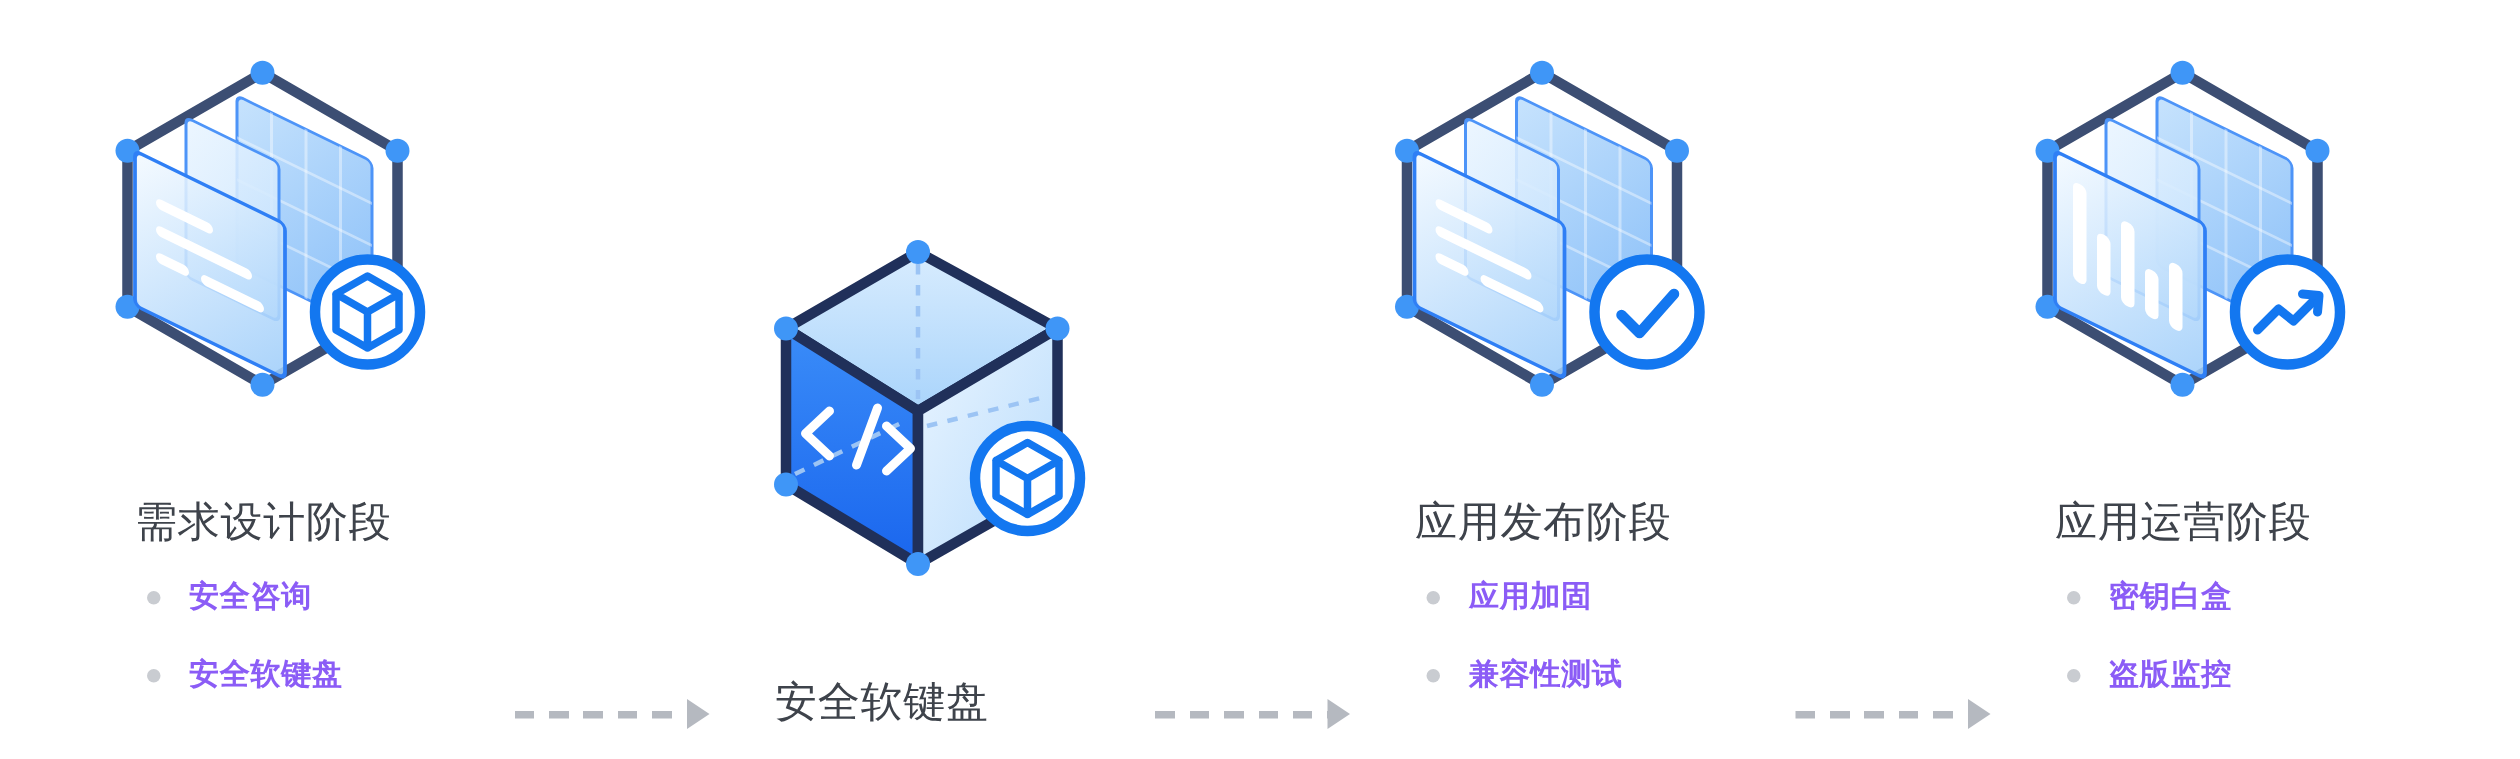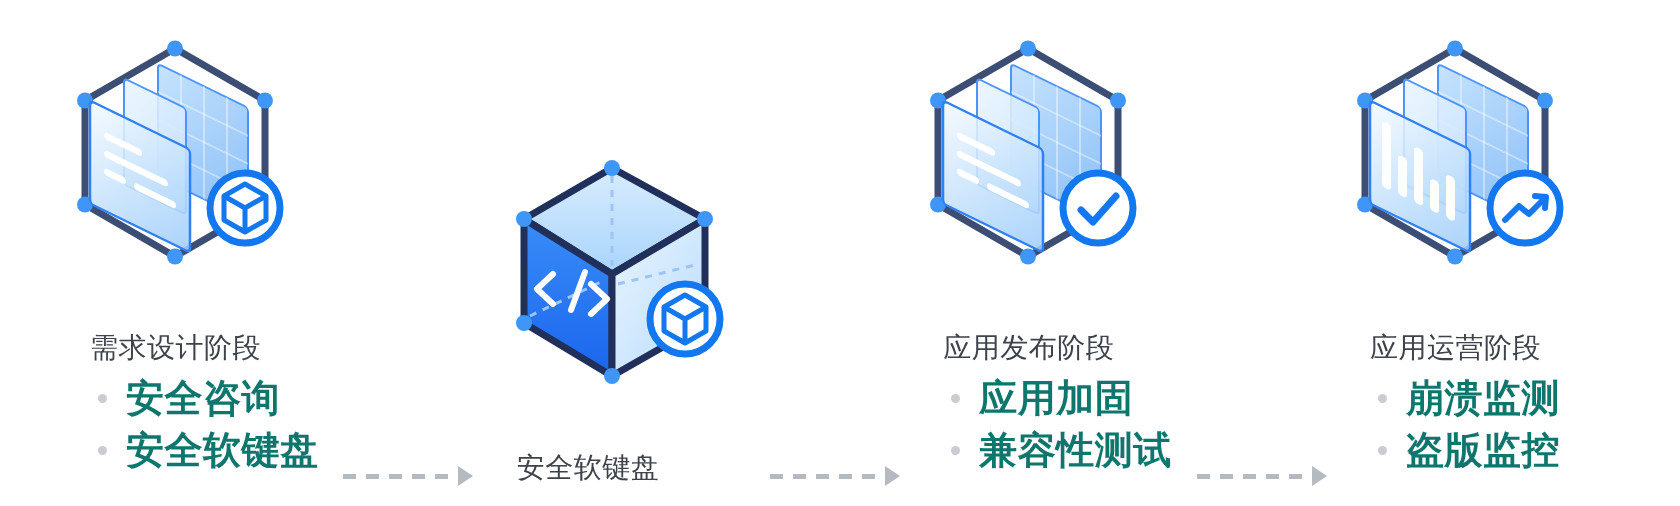--- a/index.html
+++ b/index.html
@@ -15,21 +15,21 @@
   .col{flex:0 0 270px;width:270px;}
   .icon-area{width:250px;height:250px;position:relative;}
   .stage-title{
     margin:54px 0 0 30px;
     font-size:28px;font-weight:400;color:#3E434B;line-height:36px;
     letter-spacing:0.5px;
   }
   .svc-list{list-style:none;margin:16px 0 0;padding:0 0 0 38px;}
   .svc-list li{display:flex;align-items:center;margin-bottom:20px;}
   .dot{width:9px;height:9px;border-radius:50%;background:#C9CCD1;margin-right:19px;flex:0 0 9px;}
-  .svc{font-size:38px;font-weight:700;color:#0f766e;line-height:32px;letter-spacing:0.5px;}
+  .svc{font-size:20px;font-weight:700;color:#8b5cf6;line-height:32px;letter-spacing:0.5px;}
   .arrow{flex:1 1 auto;display:flex;align-items:center;justify-content:center;margin-top:128px;}
   .dashes{
     width:118px;height:5px;
     background:repeating-linear-gradient(90deg,#B5B9C0 0 13px,transparent 13px 23px);
   }
   .head{
     width:0;height:0;margin-left:-3px;
     border-left:15px solid #B5B9C0;
     border-top:10px solid transparent;
     border-bottom:10px solid transparent;
@@ -227,21 +227,21 @@
           <use href="#panelsBase"></use>
           <use href="#frontBars"></use>
         </g>
         <use href="#badgeTrend" transform="translate(185,182)"></use>
       </svg>
     </div>
     <div class="stage-title">应用运营阶段</div>
     <ul class="svc-list">
       <li>
         <span class="dot"></span>
-        <span class="svc">崩溃监测</span>
+        <span class="svc">密钥白盒</span>
       </li>
       <li>
         <span class="dot"></span>
         <span class="svc">盗版监控</span>
       </li>
     </ul>
   </div>
 
 </div>
 

